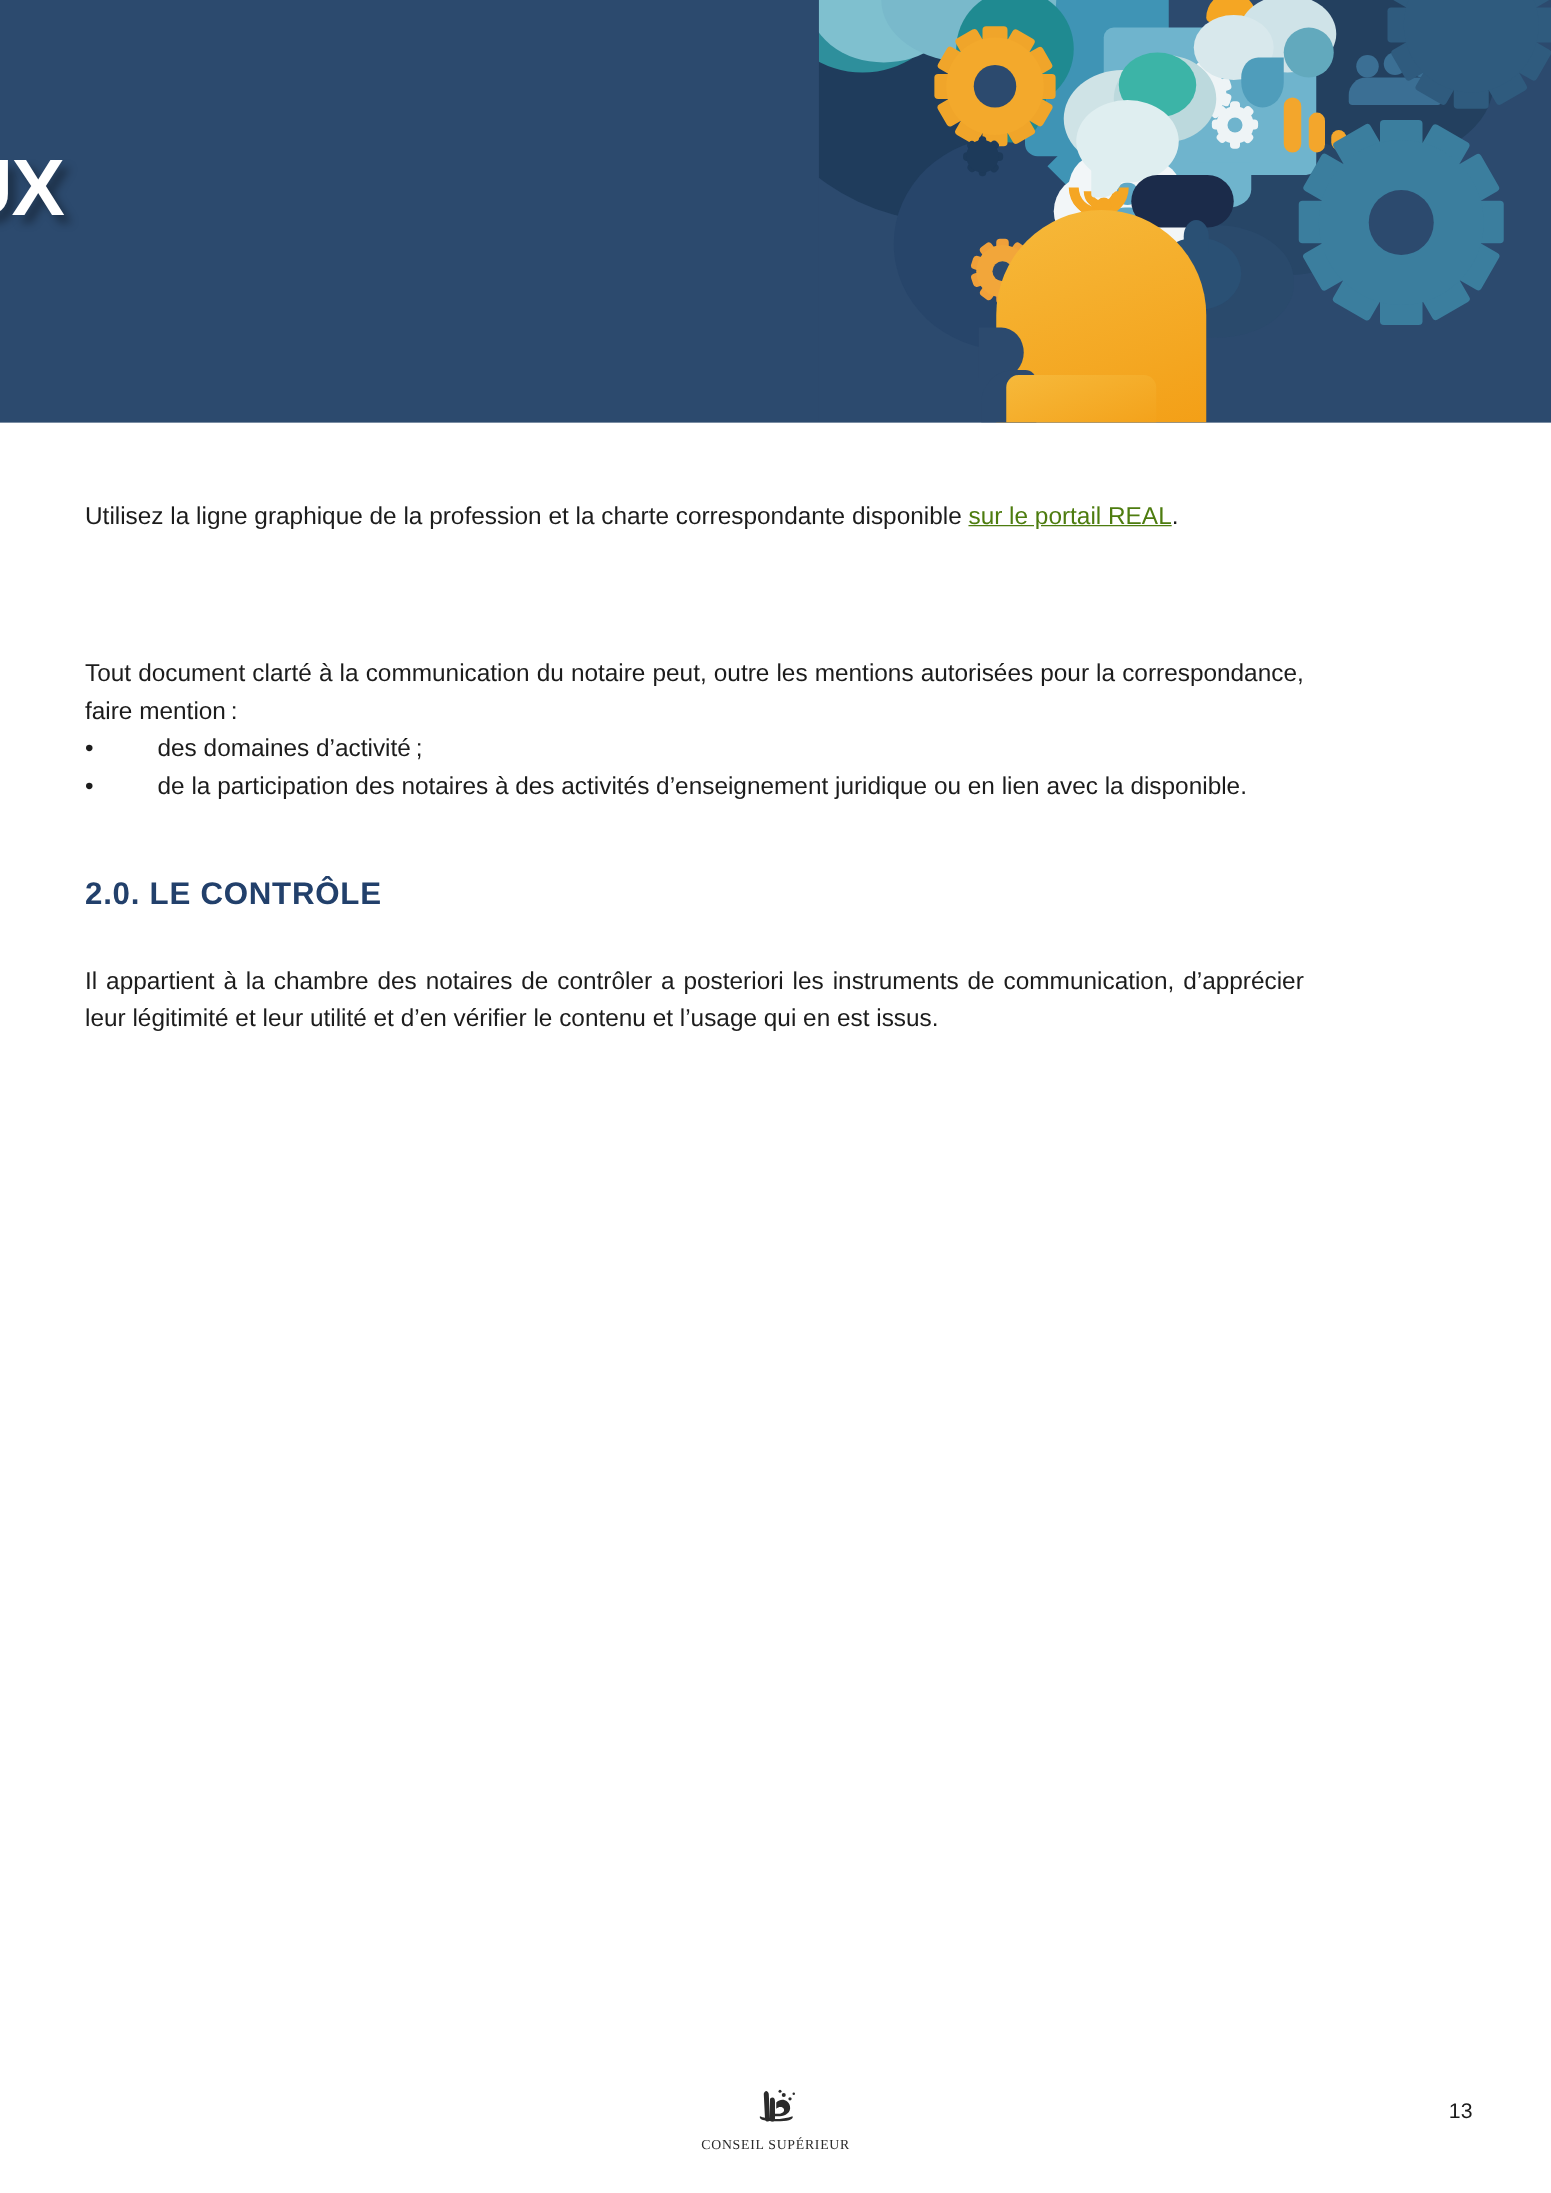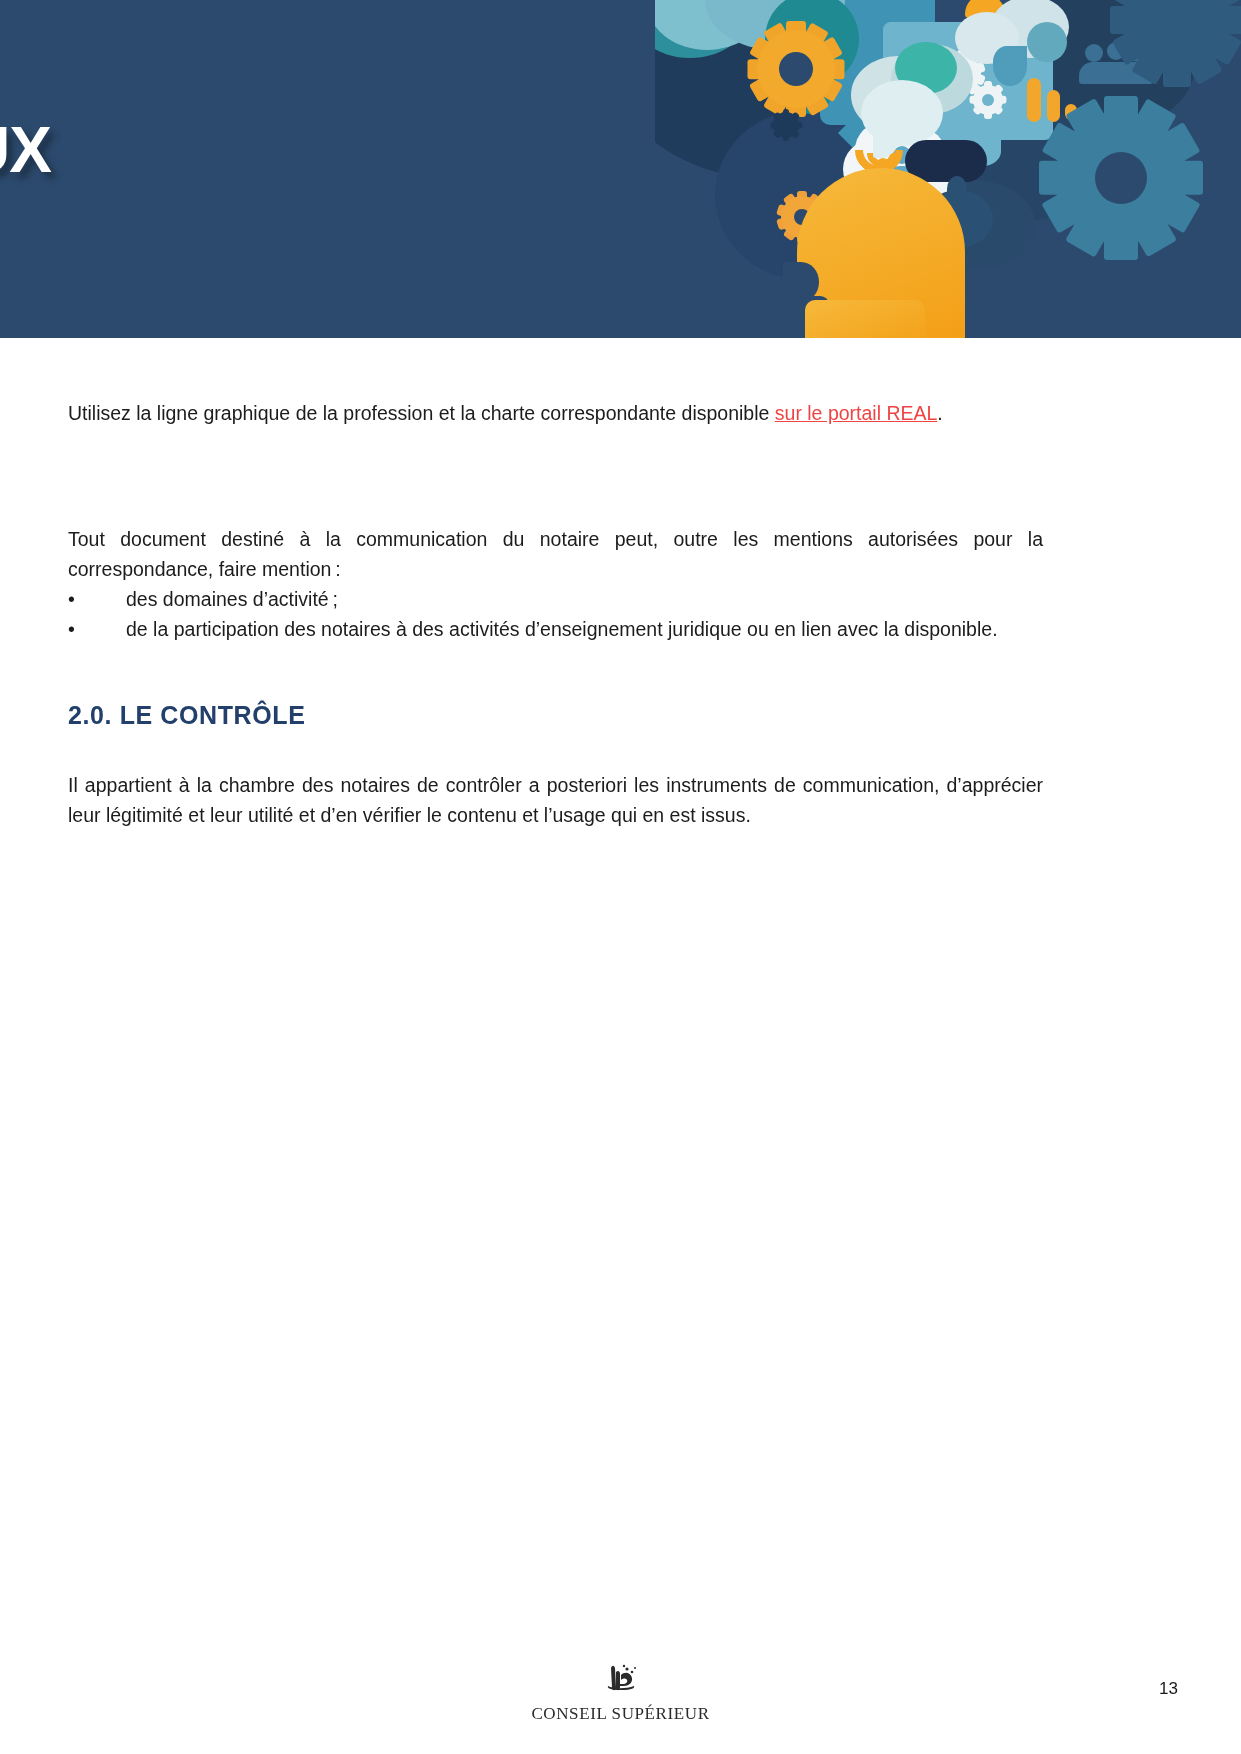--- a/index.html
+++ b/index.html
@@ -106,21 +106,21 @@
     text-align: center;
   }
   .footer-emblem {
     width: 46px;
     height: 36px;
     margin: 0 auto 3px auto;
     display: block;
   }
   .footer-line1, .footer-line2 {
     font-family: "Liberation Serif", serif;
-    font-size: 17px;
+    font-size: 11px;
     letter-spacing: 0.6px;
     color: #2b2b2b;
     line-height: 1.25;
   }
 
   
   .content {
     position: absolute;
     left: 68px;
     top: 368px;
@@ -128,21 +128,21 @@
   }
   p.body-text {
     margin: 0 0 0 0;
     font-size: 19.5px;
     line-height: 30px;
     text-align: justify;
     color: #1c1c1c;
     font-family: "Liberation Sans", sans-serif;
   }
   .link {
-    color: #ef4444;
+    color: #4d7c0f;
   }
   h3.sub-head {
     margin: 0;
     font-size: 25px;
     font-weight: normal;
     color: #31496b;
     font-family: "Liberation Sans", sans-serif;
     line-height: 1.2;
   }
   h2.main-head {
@@ -353,21 +353,21 @@
 
   <div class="spacer-md"></div>
 
   <p class="body-text"><span>Utilisez la ligne graphique de la profession et la charte correspondante disponible </span><a class="link" href="#">sur le portail REAL</a><span>.</span></p>
 
   <div class="spacer-xl"></div>
 
 
   <div class="spacer-lg"></div>
 
-  <p class="body-text">Tout document destiné à la communication du notaire peut, outre les mentions autorisées pour la correspondance, faire mention :</p>
+  <p class="body-text">Tout document clarté à la communication du notaire peut, outre les mentions autorisées pour la correspondance, faire mention :</p>
 
   <ul class="bullets">
     <li><span class="dot">•</span><span>des domaines d’activité ;</span></li>
     <li><span class="dot">•</span><span>de la participation des notaires à des activités d’enseignement juridique ou en lien avec la disponible.</span></li>
   </ul>
 
   <div class="spacer-xl"></div>
 
   <h2 class="main-head">2.0. LE CONTRÔLE</h2>
 

